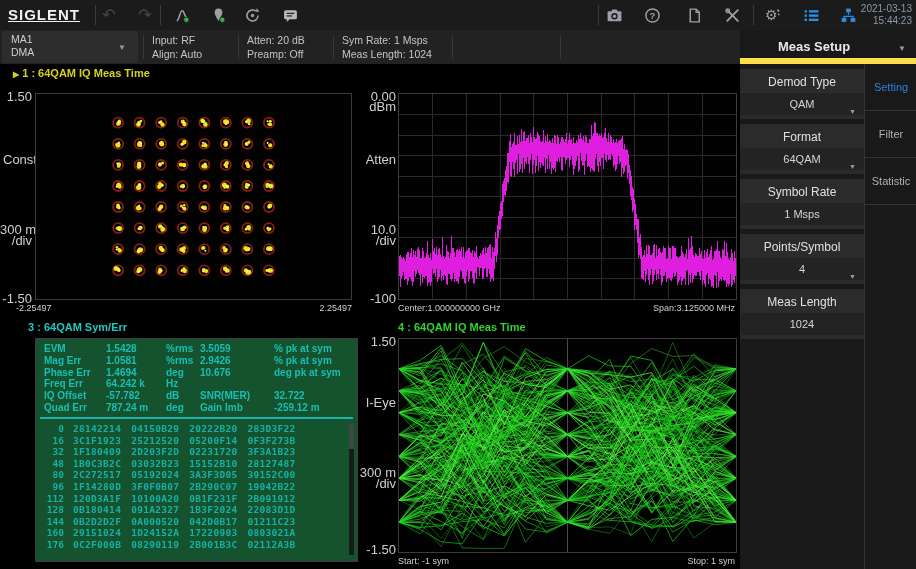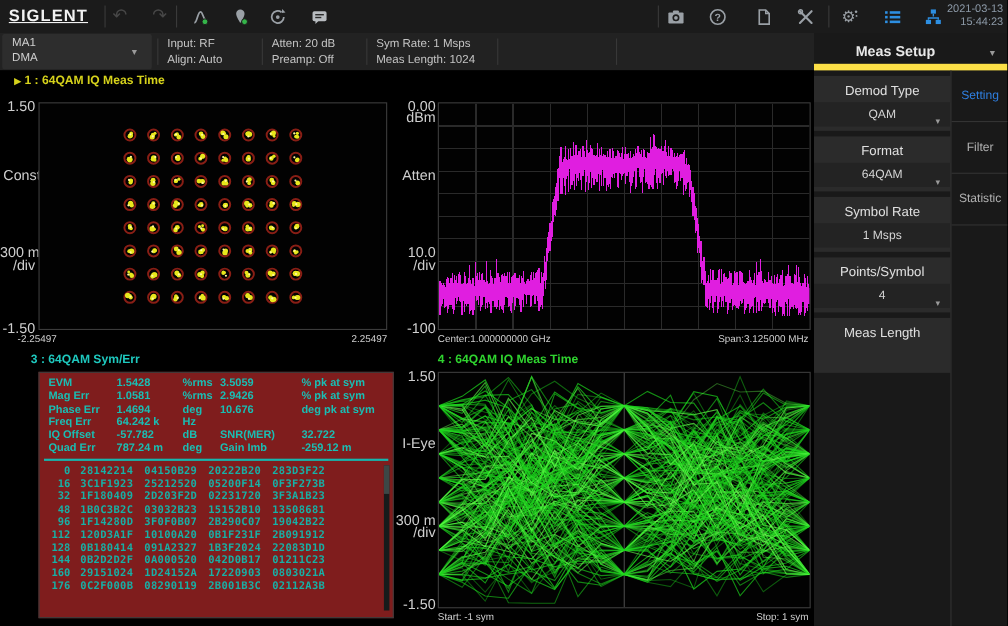--- a/index.html
+++ b/index.html
@@ -25,21 +25,21 @@
   .sb-sep { position:absolute; top:5px; width:1px; height:24px; background:#383838; }
   
   .pane { position:absolute; background:#000; }
   .pane-title { position:absolute; top:3px; font-size:11px; font-weight:700; white-space:nowrap; }
   .plot { position:absolute; border:1px solid #3c3c3c; background:#020202; overflow:hidden; }
   .ylab { position:absolute; font-size:13px; color:#cfcfcf; white-space:nowrap; }
   .xlab { position:absolute; font-size:9px; color:#cfcfcf; white-space:nowrap; }
   .p1-ylab { left:0; width:32px; text-align:right; }
   .p24-ylab { right:344px; text-align:right; }
   
-  .errbox { position:absolute; left:35px; top:20px; width:323px; height:224px; border:1px solid #3c3c3c; background:#7f1d1d; }
+  .errbox { position:absolute; left:35px; top:20px; width:323px; height:224px; border:1px solid #3c3c3c; background:#14532d; }
   .err-table { position:absolute; left:0; right:12px; top:4px; }
   .err-row { display:grid; grid-template-columns:62px 60px 34px 74px 96px 1fr; padding-left:8px; font-size:10px; font-weight:700; line-height:11.8px; color:#19beb4; }
   .err-row span:last-child { text-align:right; padding-right:2px; }
   .sep-line { position:absolute; left:4px; right:4px; top:78px; height:2px; background:#17b6ad; }
   .hex { position:absolute; left:0; right:14px; top:84px; bottom:4px; font-family:"DejaVu Sans Mono", monospace; font-size:9.5px; font-weight:700; color:#17b0a6; }
   .hex-row { display:flex; line-height:11.6px; white-space:nowrap; }
   .hex-idx { width:28px; text-align:right; margin-right:9px; }
   .hex-g { margin-right:10px; letter-spacing:0.3px; }
   .scrollbar { position:absolute; right:3px; top:84px; bottom:6px; width:5px; background:#161b1b; }
   .scroll-thumb { position:absolute; left:0; top:0; width:5px; height:26px; background:#3c4746; }
@@ -638,21 +638,28 @@
             <span class="hex-g">1F180409</span>
             <span class="hex-g">2D203F2D</span>
             <span class="hex-g">02231720</span>
             <span class="hex-g">3F3A1B23</span>
           </div>
           <div class="hex-row">
             <span class="hex-idx">48</span>
             <span class="hex-g">1B0C3B2C</span>
             <span class="hex-g">03032B23</span>
             <span class="hex-g">15152B10</span>
-            <span class="hex-g">13508681</span>
+            <span class="hex-g">28127487</span>
+          </div>
+          <div class="hex-row">
+            <span class="hex-idx">80</span>
+            <span class="hex-g">2C272517</span>
+            <span class="hex-g">05192024</span>
+            <span class="hex-g">3A3F3D05</span>
+            <span class="hex-g">39152C00</span>
           </div>
           <div class="hex-row">
             <span class="hex-idx">96</span>
             <span class="hex-g">1F14280D</span>
             <span class="hex-g">3F0F0B07</span>
             <span class="hex-g">2B290C07</span>
             <span class="hex-g">19042B22</span>
           </div>
           <div class="hex-row">
             <span class="hex-idx">112</span>
@@ -925,20 +932,23 @@
       </div>
       <div class="section" style="top:170px">
         <div class="sec-label">Points/Symbol</div>
         <div class="sec-value">
           <span>4</span>
           <span class="sec-chevron">▼</span>
         </div>
       </div>
       <div class="section" style="top:225px">
         <div class="sec-label">Meas Length</div>
+        <div class="sec-value">
+          <span>1024</span>
+        </div>
       </div>
     </div>
     <div class="tabs">
       <div class="tab active">Setting</div>
       <div class="tab">Filter</div>
       <div class="tab">Statistic</div>
     </div>
   </div>
 
 </div>

